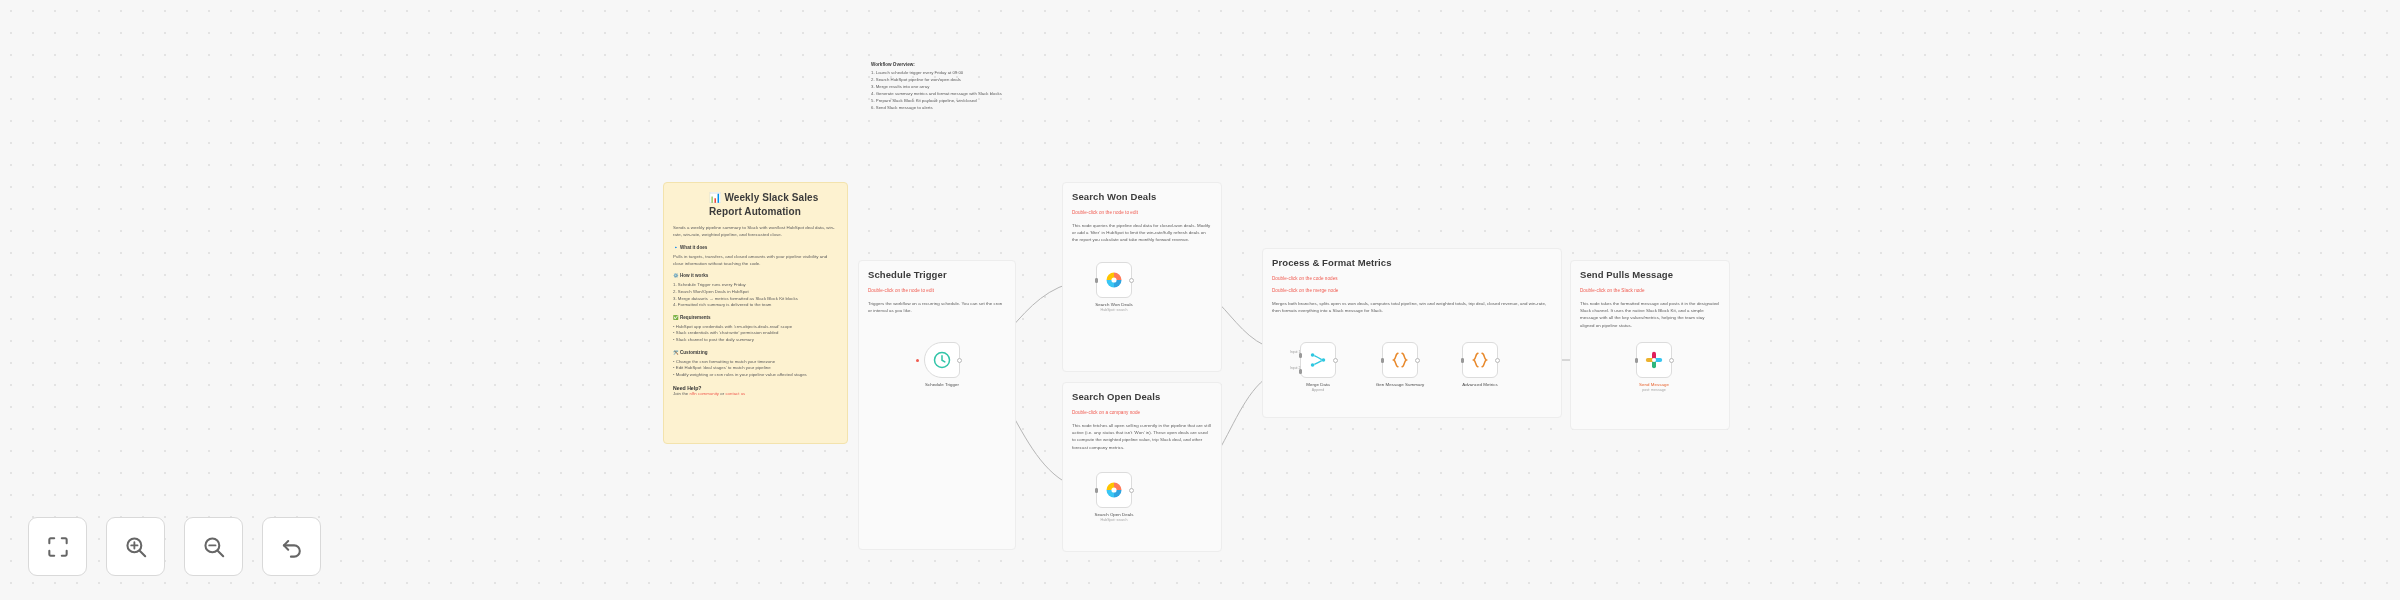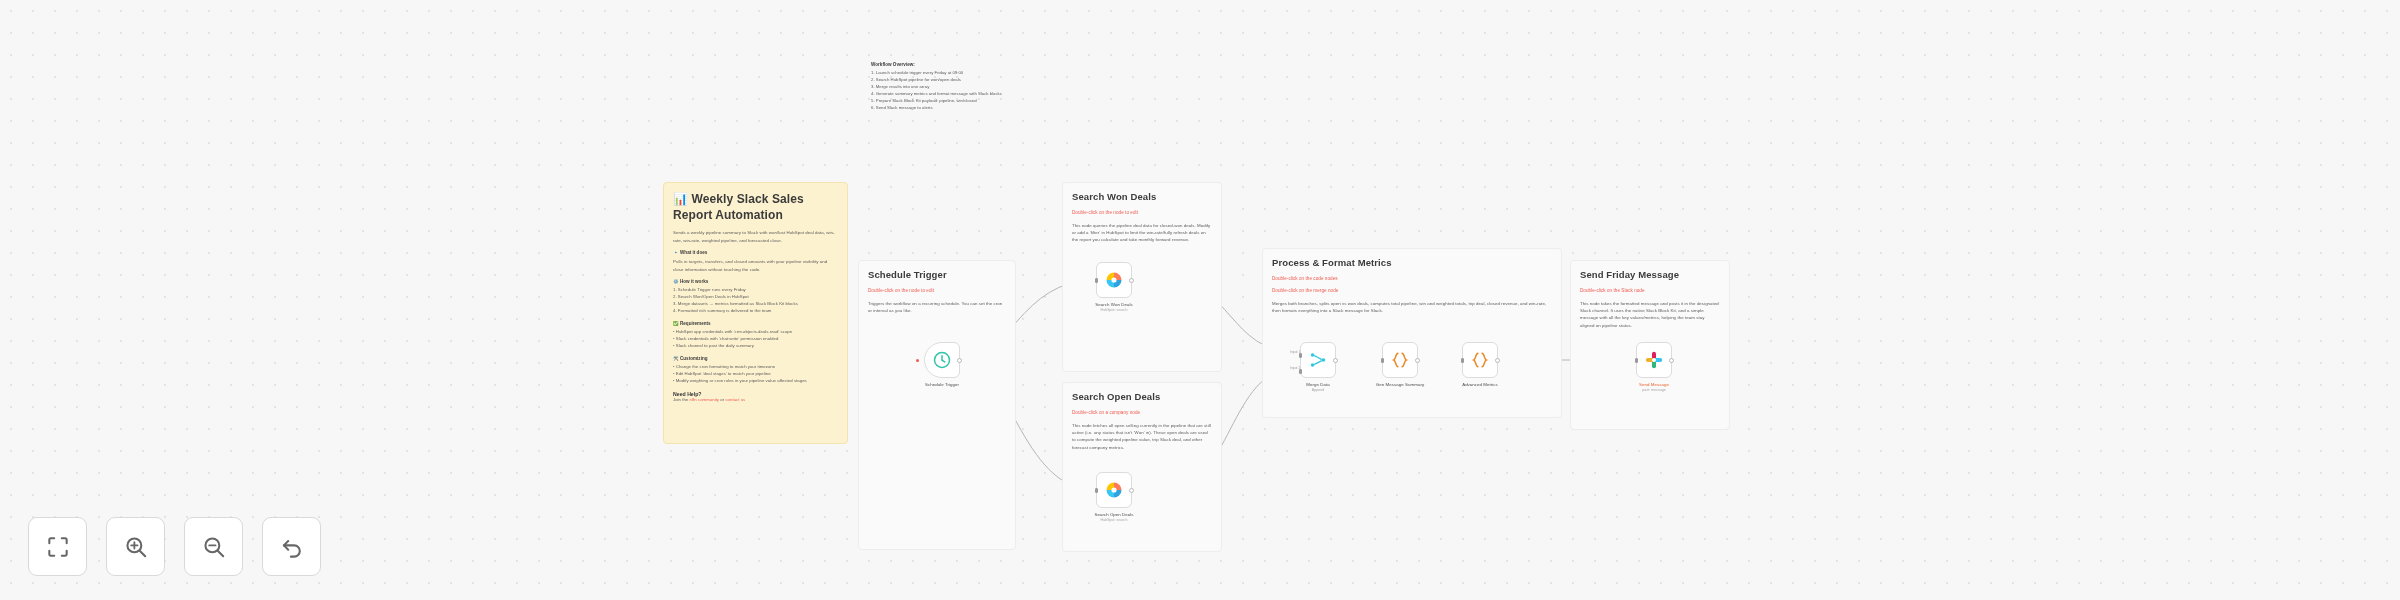--- a/index.html
+++ b/index.html
@@ -35,21 +35,21 @@
   .sticky.bare { background: transparent; border: none; }
 
   .st-title {
     font-size: 9.5px;
     font-weight: bold;
     color: #3b3b3b;
     line-height: 1.35;
     margin-bottom: 6px;
     letter-spacing: .1px;
   }
-  .st-title.lg { font-size: 12px; }
+  .st-title.lg { font-size: 10px; margin-left: 36px; }
   .st-sub {
     font-size: 4.6px;
     color: #f05a4f;
     line-height: 1.5;
     margin-bottom: 5px;
     letter-spacing: .05px;
   }
   .st-p {
     font-size: 4.4px;
     color: #5a5a5a;
@@ -248,21 +248,21 @@
   </div>
 
   <div class="sticky plain" style="left:1262px; top:248px; width:300px; height:170px;">
     <div class="st-title">Process &amp; Format Metrics</div>
     <div class="st-sub">Double-click on the code nodes</div>
     <div class="st-sub">Double-click on the merge node</div>
     <div class="st-p">Merges both branches, splits open vs won deals, computes total pipeline, win and weighted totals, trip deal, closed revenue, and win-rate, then formats everything into a Slack message for Slack.</div>
   </div>
 
   <div class="sticky plain" style="left:1570px; top:260px; width:160px; height:170px;">
-    <div class="st-title">Send Friday Message</div>
+    <div class="st-title">Send Pulls Message</div>
     <div class="st-sub">Double-click on the Slack node</div>
     <div class="st-p">This node takes the formatted message and posts it in the designated Slack channel. It uses the native Slack Block Kit, and a simple message with all the key values/metrics, helping the team stay aligned on pipeline status.</div>
   </div>
 
   <div class="node trigger" style="left:924px; top:342px;">
     <span class="port-dot-red"></span>
     <svg class="glyph" viewBox="0 0 24 24">
       <circle cx="12" cy="12" r="9" fill="none" stroke="#31c4a8" stroke-width="1.8"></circle>
       <path d="M12 7 v5.3 l3.4 2" fill="none" stroke="#31c4a8" stroke-width="1.8" stroke-linecap="round"></path>
     </svg>

